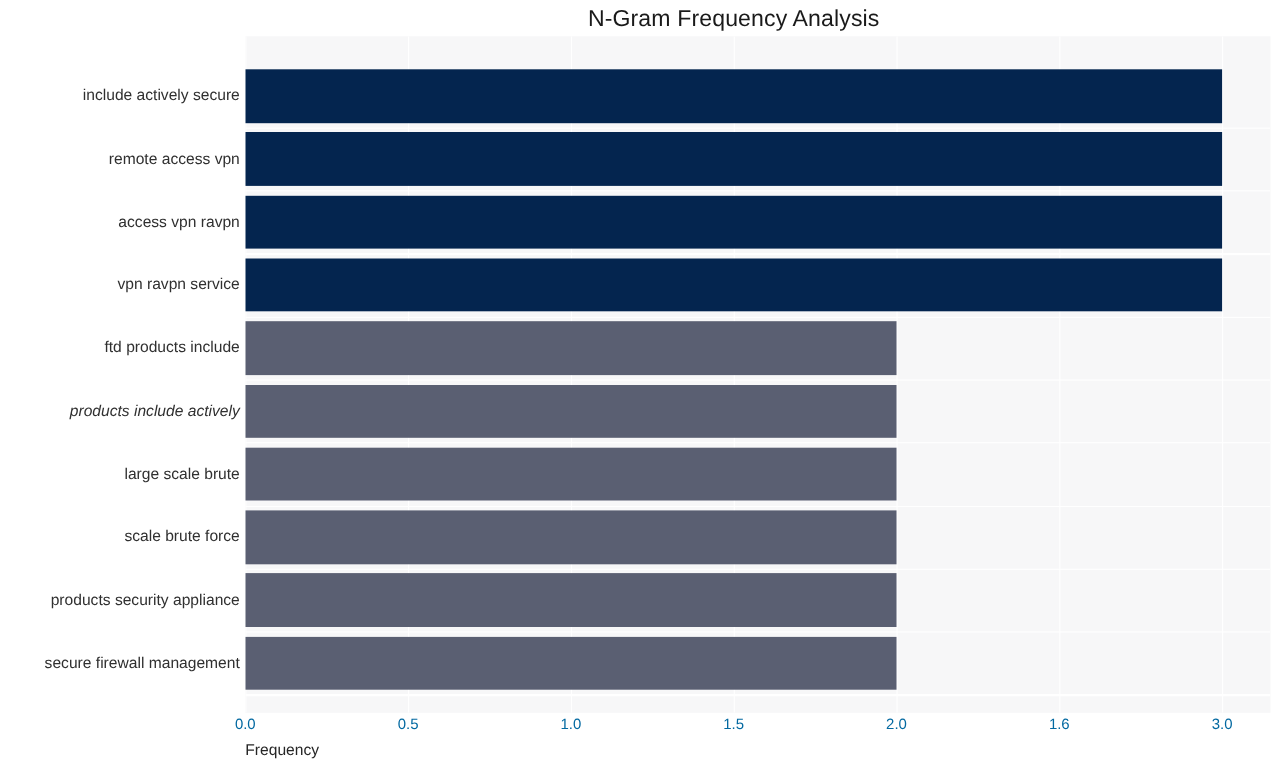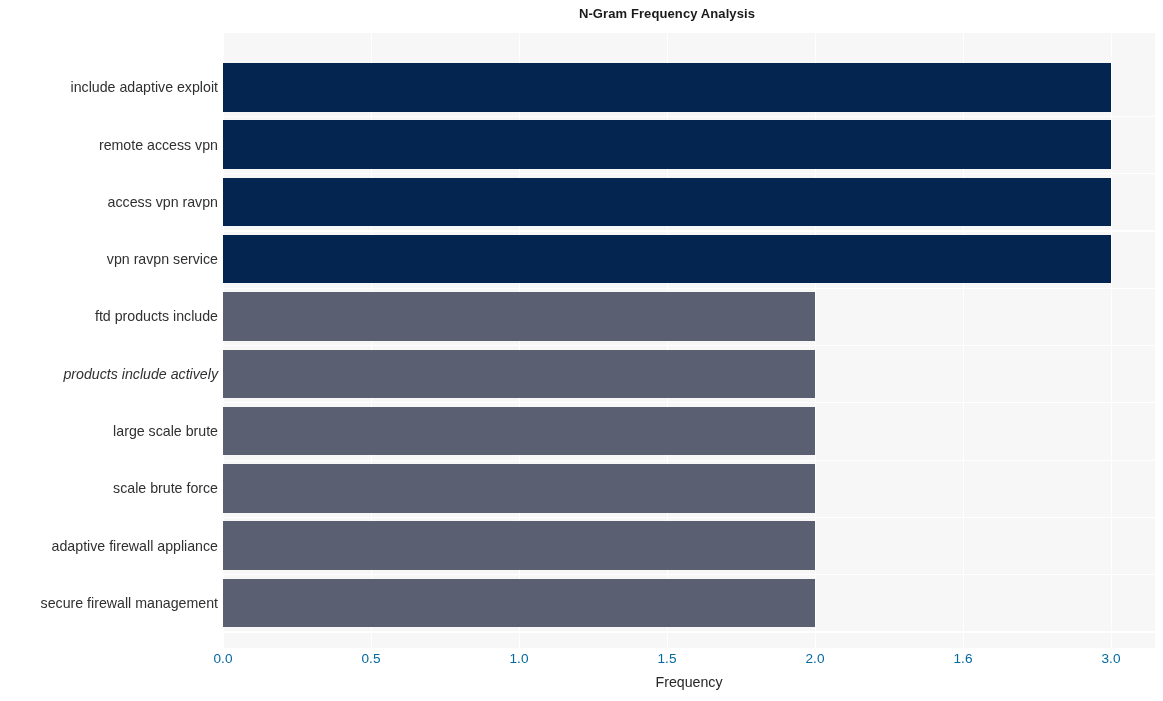--- a/index.html
+++ b/index.html
@@ -24,22 +24,22 @@
     background: #ffffff;
   }
 
   
   #chart-title {
     position: absolute;
     left: 223px;
     top: 6px;
     width: 888px;
     text-align: center;
-    font-size: 13px;
-    font-weight: bold;
+    font-size: 21px;
+    font-weight: normal;
     color: #1a1a1a;
     letter-spacing: 0.1px;
     white-space: nowrap;
   }
 
   
   #plot-area {
     position: absolute;
     left: 223px;
     top: 33px;
@@ -92,21 +92,20 @@
     white-space: nowrap;
     transform: translateX(-50%);
     line-height: 1;
   }
 
   #xaxis-label {
     position: absolute;
     left: 223px;
     top: 674px;
     width: 932px;
-    text-align: center;
     font-size: 14.2px;
     color: #262626;
     white-space: nowrap;
   }
 </style>
 </head>
 <body>
 
 <div id="figure">
 
@@ -142,29 +141,29 @@
         <div class="bar" title="ftd products include: 2" style="top: 259.2px; height: 48.5px; width: 592px; background: rgb(90, 95, 114);"></div>
         <div class="bar" title="products include actively: 2" style="top: 316.5px; height: 48.5px; width: 592px; background: rgb(90, 95, 114);"></div>
         <div class="bar" title="large scale brute: 2" style="top: 373.8px; height: 48.5px; width: 592px; background: rgb(90, 95, 114);"></div>
         <div class="bar" title="scale brute force: 2" style="top: 431.1px; height: 48.5px; width: 592px; background: rgb(90, 95, 114);"></div>
         <div class="bar" title="adaptive security appliance: 2" style="top: 488.4px; height: 48.5px; width: 592px; background: rgb(90, 95, 114);"></div>
         <div class="bar" title="secure firewall management: 2" style="top: 545.7px; height: 48.5px; width: 592px; background: rgb(90, 95, 114);"></div>
       </div>
   </div>
 
   <div id="ytick-labels">
-      <div class="ytick" style="top: 80.25px;">include adaptive exploit</div>
+      <div class="ytick" style="top: 80.25px;">include actively secure</div>
       <div class="ytick" style="top: 137.55px;">remote access vpn</div>
       <div class="ytick" style="top: 194.85px;">access vpn ravpn</div>
       <div class="ytick" style="top: 252.15px;">vpn ravpn service</div>
       <div class="ytick" style="top: 309.45px; text-align: center;">ftd products include</div>
       <div class="ytick" style="top: 366.75px; font-style: italic;">products include actively</div>
       <div class="ytick" style="top: 424.05px; margin-left: 28px;">large scale brute</div>
       <div class="ytick" style="top: 481.35px;">scale brute force</div>
-      <div class="ytick" style="top: 538.65px;">adaptive firewall appliance</div>
+      <div class="ytick" style="top: 538.65px;">products security appliance</div>
       <div class="ytick" style="top: 595.95px;">secure firewall management</div>
     </div>
   <div id="xtick-labels">
       <div class="xtick" style="left: 223px;">0.0</div>
       <div class="xtick" style="left: 371px;">0.5</div>
       <div class="xtick" style="left: 519px;">1.0</div>
       <div class="xtick" style="left: 667px;">1.5</div>
       <div class="xtick" style="left: 815px;">2.0</div>
       <div class="xtick" style="left: 963px;">1.6</div>
       <div class="xtick" style="left: 1111px;">3.0</div>

